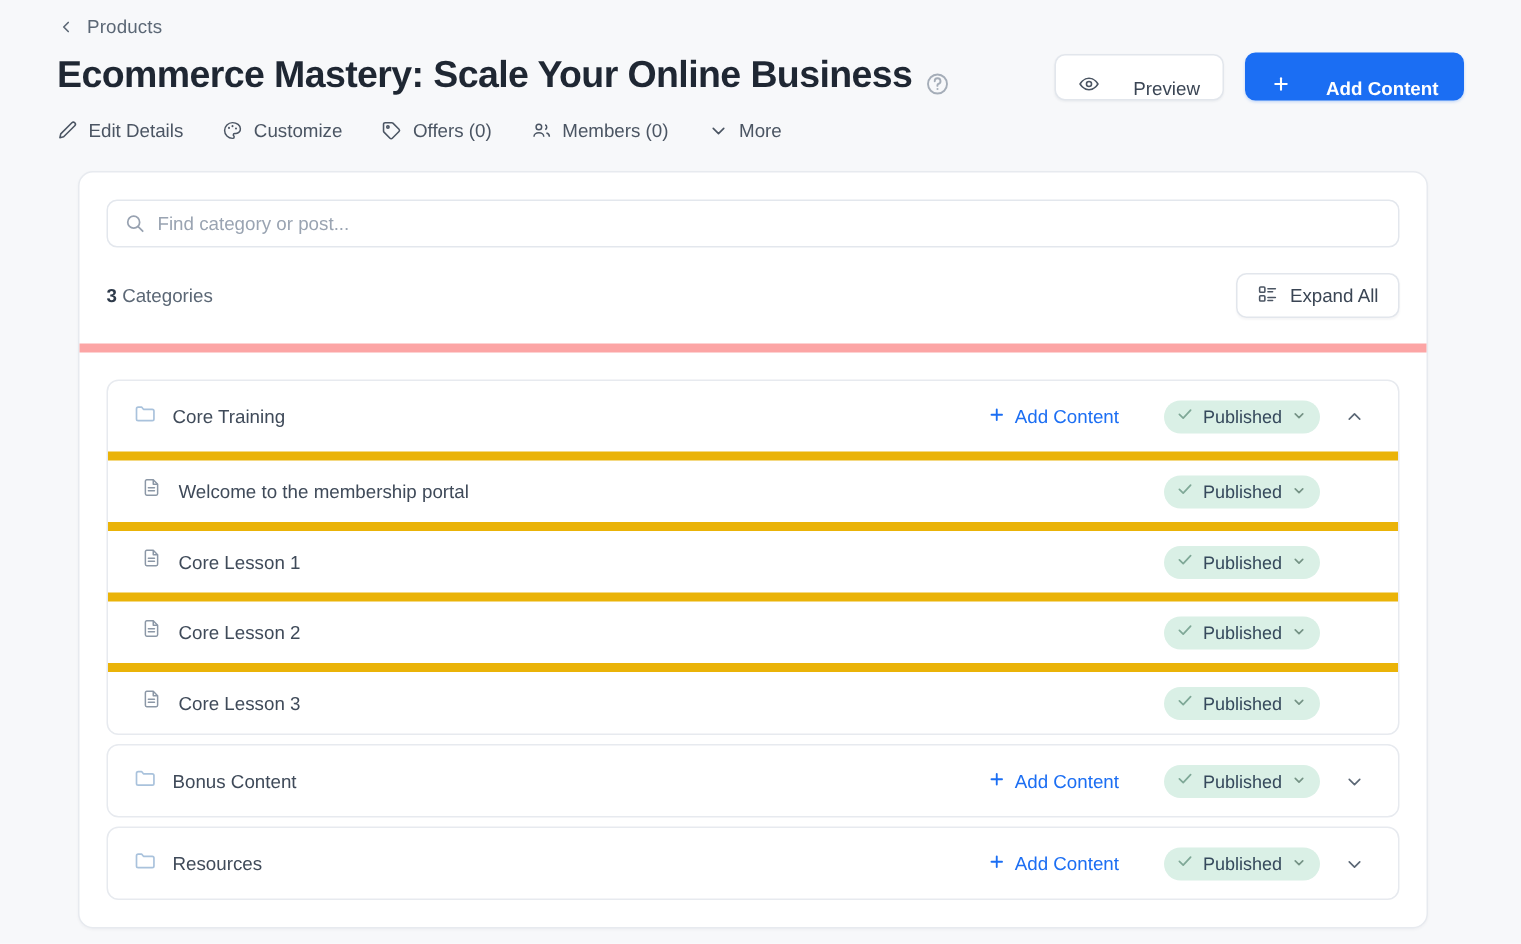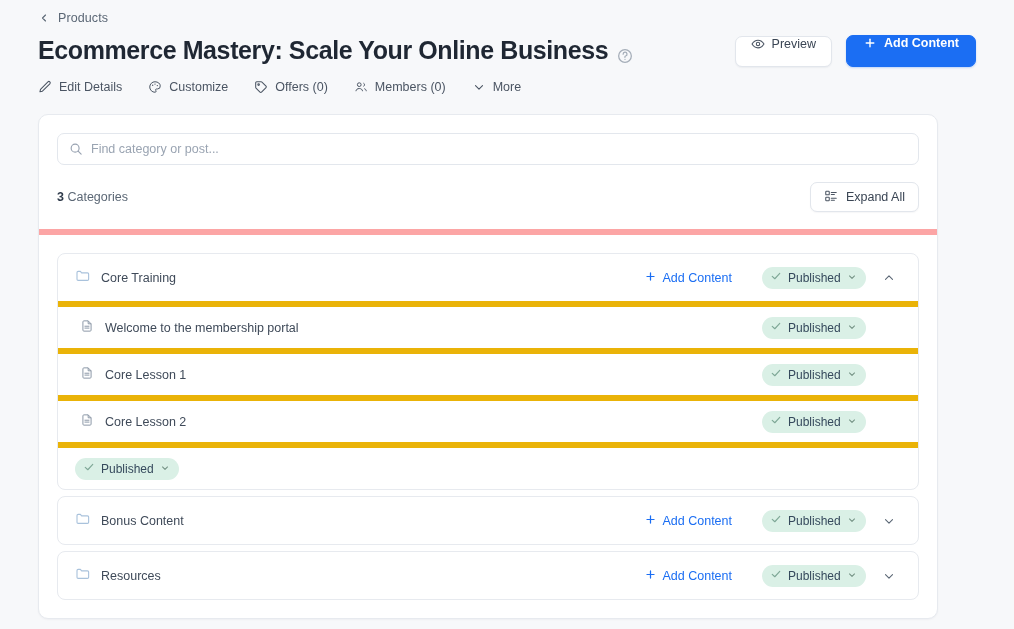--- a/index.html
+++ b/index.html
@@ -27,21 +27,21 @@
   }
   .title-left { display: flex; align-items: flex-end; gap: 9px; }
   .page-title {
     font-size: 25px; font-weight: bold; color: #1f2733;
     letter-spacing: -0.4px; line-height: 1.15;
   }
   .help-icon { width: 16px; height: 16px; display: block; opacity: .75; }
 
   .title-actions { display: flex; align-items: center; gap: 14px; margin-top: 2px; }
   .btn {
-    display: inline-flex; align-items: flex-start; gap: 7px;
+    display: inline-flex; align-items: flex-end; gap: 23px;
     border-radius: 7px; font-size: 12.5px; cursor: pointer;
     height: 31px; padding: 0 15px; white-space: nowrap;
   }
   .btn-preview {
     background: #fff; color: #3a4554;
     border: 1px solid #e2e6ec;
     box-shadow: 0 1px 1.5px rgba(20,30,50,.05);
   }
   .btn-primary {
     background: #1b6ef3; color: #fff; border: 1px solid #1b6ef3;
@@ -52,21 +52,21 @@
   .subnav {
     display: flex; align-items: flex-start; gap: 26px;
     padding: 13px 0 0 38px;
     font-size: 12.5px; color: #4b5563;
   }
   .subnav-item { display: inline-flex; align-items: center; gap: 7px; cursor: pointer; }
   .subnav-item svg { display: block; }
 
   
   .panel {
-    position: absolute; left: 38px; top: 114px;
+    position: absolute; left: 52px; top: 114px;
     width: 900px;
     background: #fff;
     border: 1px solid #e7eaef;
     border-radius: 10px;
     box-shadow: 0 1px 2px rgba(20,30,50,.04);
   }
   .panel-top { padding: 18px 18px 0 18px; }
   .search-wrap { position: relative; }
   .search-icon-box {
     position: absolute; left: 12px; top: 50%; transform: translateY(-50%);
@@ -403,20 +403,31 @@
                       <polyline points="6 9.5 12 15.5 18 9.5"></polyline>
                     </svg>
                 </span>
               </span>
             </span>
             <span class="toggle-slot"></span>
           </div>
         </div>
 
         <div class="row lesson-row">
+          <div class="row-left">
+            <span>
+              <svg width="14" height="14" viewBox="0 0 24 24" fill="none" stroke="#8b97a6" stroke-width="1.7" stroke-linejoin="round">
+                  <path d="M14 3.2H6.6c-.9 0-1.6.7-1.6 1.6v14.4c0 .9.7 1.6 1.6 1.6h10.8c.9 0 1.6-.7 1.6-1.6V8.2z"></path>
+                  <polyline points="14 3.2 14 8.2 19 8.2"></polyline>
+                  <line x1="8.4" y1="12.4" x2="15.4" y2="12.4" stroke-linecap="round"></line>
+                  <line x1="8.4" y1="15.6" x2="15.4" y2="15.6" stroke-linecap="round"></line>
+                </svg>
+            </span>
+            <span class="row-label">Core Lesson 3</span>
+          </div>
           <div class="right-group">
             <span class="pill-slot">
               <span class="status-pill">
                 <span>
                   <svg width="12" height="12" viewBox="0 0 24 24" fill="none" stroke="#7fa897" stroke-width="2.3" stroke-linecap="round" stroke-linejoin="round">
                       <polyline points="4.5 12.6 9.6 17.5 19.5 6.8"></polyline>
                     </svg>
                 </span>
                 <span>Published</span>
                 <span class="pill-chev">

